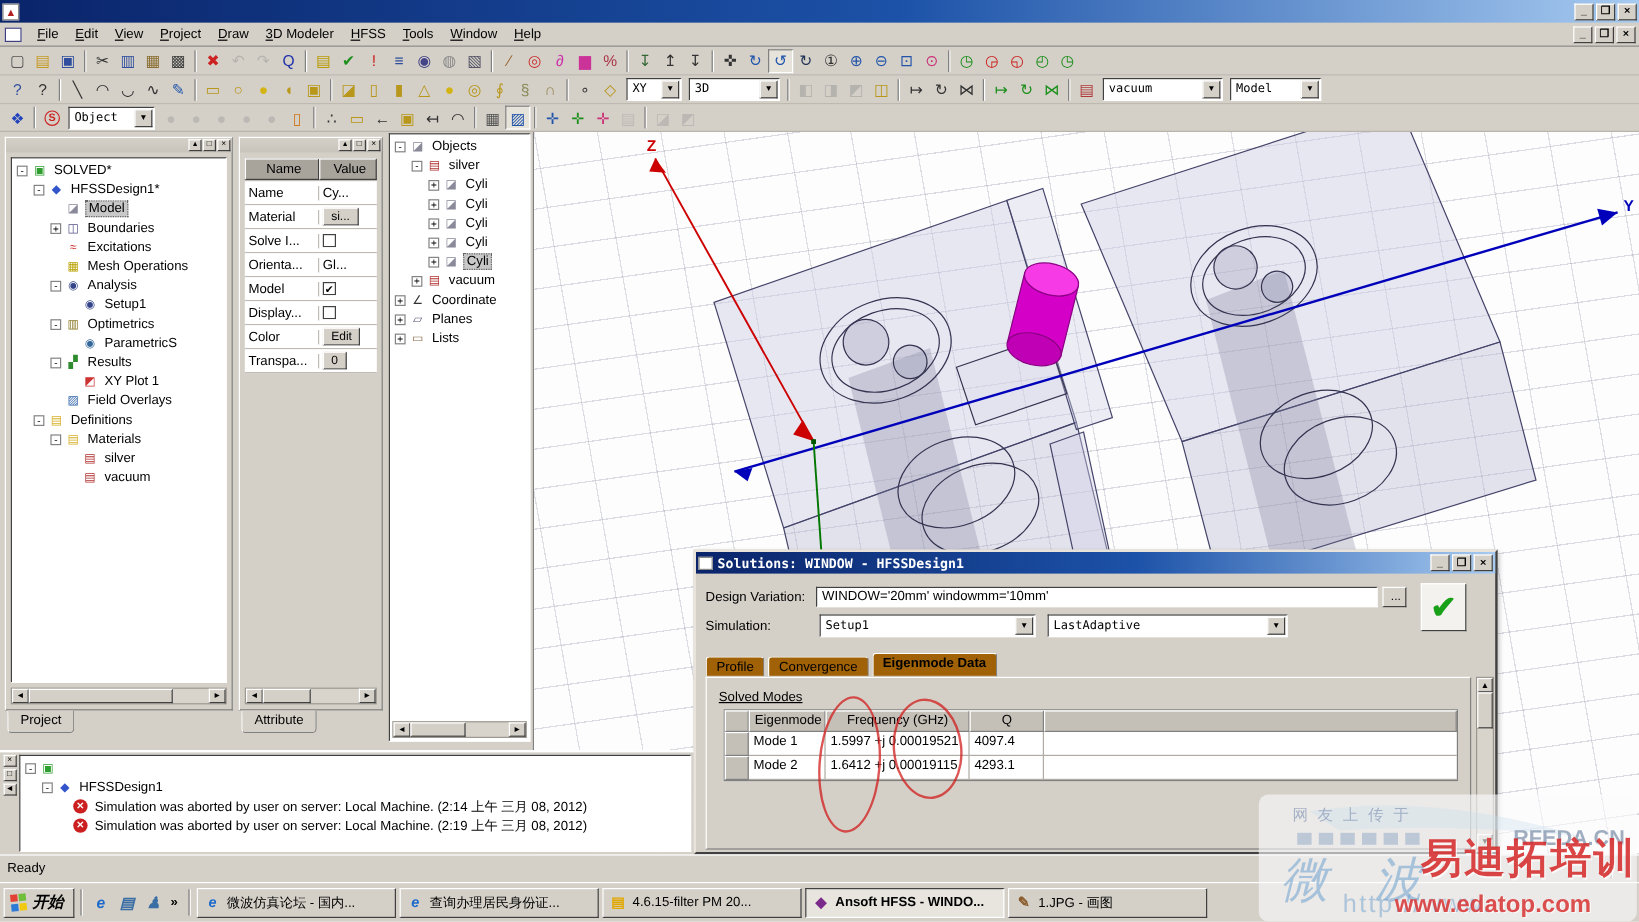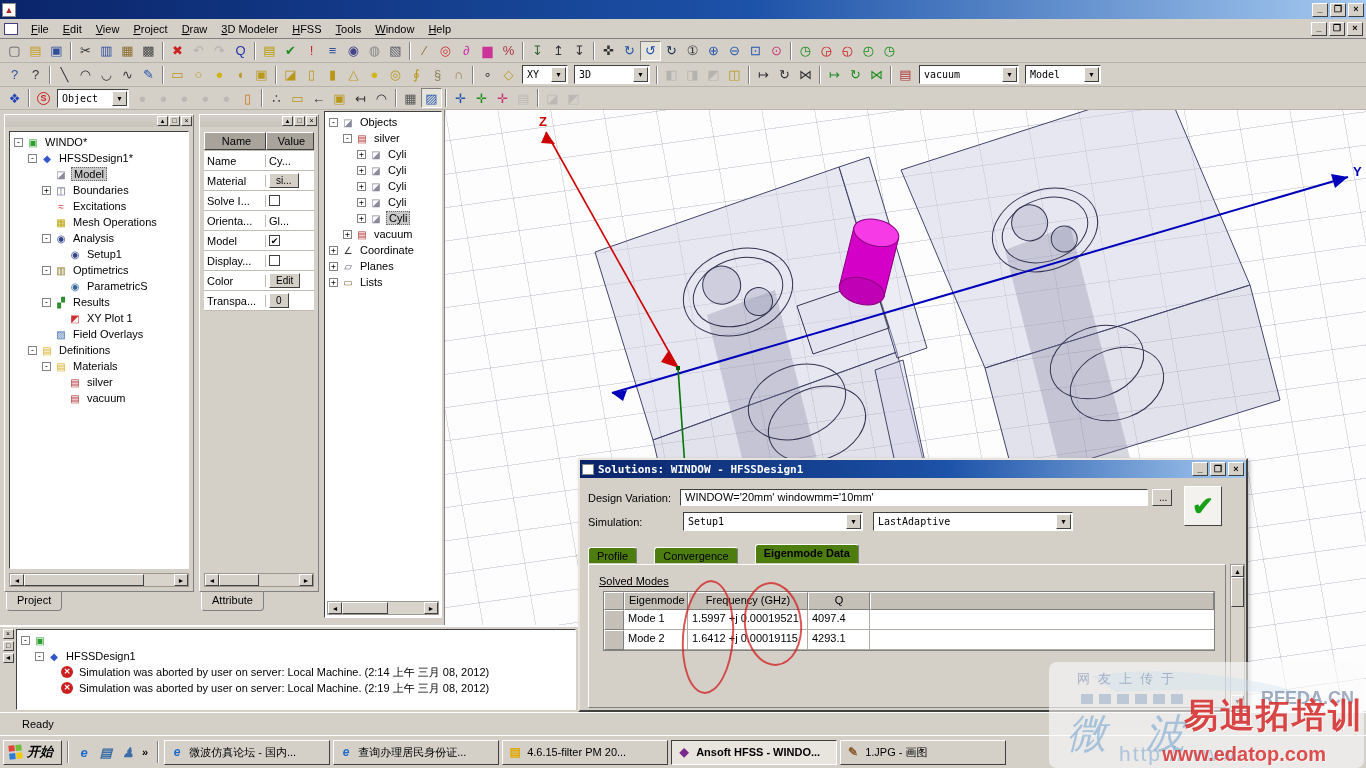--- a/index.html
+++ b/index.html
@@ -95,22 +95,22 @@
   
   #dialog { position:absolute; left:578px; top:458px; width:670px; height:254px; background:#d4d0c8;
     border:2px solid; border-color:#e8e4dc #404040 #404040 #e8e4dc; box-shadow:2px 2px 4px rgba(0,0,0,.25); }
   #dialog .dtitle { height:18px; background:linear-gradient(90deg,#0a246a,#1c52a8 55%,#a6caf0);
     display:flex; align-items:center; padding:0 2px; }
   #dialog .dtitle .ttext { color:#fff; font-weight:bold; font-family:"DejaVu Sans Mono", monospace; margin-left:4px; }
   .dlabel { position:absolute; white-space:nowrap; }
   .dtextbox { position:absolute; background:#fff; border:1px solid; border-color:#404040 #fff #fff #404040;
     padding:1px 4px; white-space:nowrap; overflow:hidden; height:17px; }
   .tabstrip { position:absolute; display:flex; align-items:flex-end; }
-  .tab { height:17px; padding:2px 8px 0 8px; background:#4d7c0f; border:1px solid;
-    border-color:#fff #808080 #d4d0c8 #fff; border-radius:3px 3px 0 0; margin-right:17px; }
+  .tab { height:17px; padding:2px 8px 0 8px; background:#a16207; border:1px solid;
+    border-color:#fff #808080 #d4d0c8 #fff; border-radius:3px 3px 0 0; margin-right:3px; }
   .tab.active { height:20px; font-weight:bold; border-bottom:1px solid #d4d0c8; position:relative; z-index:2; }
   .tabpanel { position:absolute; background:#d4d0c8; border:1px solid; border-color:#fff #808080 #808080 #fff; }
   .soltable { position:absolute; border:1px solid #808080; background:#fff; }
   .strow { display:flex; }
   .stcell { border-right:1px solid #b0aca4; border-bottom:1px solid #b0aca4; padding:2px 4px;
     white-space:nowrap; overflow:hidden; height:20px; }
   .sthead .stcell { background:#c4c0b8; border:1px solid; border-color:#fff #808080 #808080 #fff;
     text-align:center; height:18px; padding-top:1px; }
   .stsel { background:#c4c0b8 !important; border:1px solid; border-color:#fff #808080 #808080 #fff; }
   .red-ellipse { position:absolute; border:2px solid rgba(210,30,30,.75); border-radius:50%; z-index:5; }
@@ -118,21 +118,21 @@
   .vscroll .sarr { width:13px; }
 
   
   #msgwin { position:absolute; left:0; top:625px; width:578px; height:87px; background:#d4d0c8;
     border-top:2px solid #fff; display:flex; }
   #msgstrip { width:16px; padding-top:2px; display:flex; flex-direction:column; align-items:center; gap:2px; }
   #msgbody { flex:1; margin:2px 2px 2px 0; }
 
   
   #statusbar { position:absolute; left:0; top:712px; width:1366px; height:23px; background:#d4d0c8;
-    border-top:1px solid #fff; display:flex; align-items:center; padding-left:22px; }
+    border-top:1px solid #fff; display:flex; align-items:center; padding-left:6px; }
   .snotch { position:absolute; top:4px; width:2px; height:15px; border-left:1px solid #808080; border-right:1px solid #fff; }
   #taskbar { position:absolute; left:0; top:735px; width:1366px; height:33px; background:#d4d0c8;
     border-top:1px solid #fff; display:flex; align-items:center; padding:0 3px; }
   #startbtn { height:25px; display:flex; align-items:center; gap:4px; padding:0 8px 0 5px;
     background:#d4d0c8; border:1px solid; border-color:#fff #404040 #404040 #fff; font-weight:bold;
     font-style:italic; font-size:13px; flex:none; }
   .flag { width:14px; height:14px; display:grid; grid-template-columns:6px 6px; grid-gap:1px; transform:rotate(-6deg); }
   .flag i { width:6px; height:6px; display:block; }
   .qsep { width:2px; height:22px; border-left:1px solid #808080; border-right:1px solid #fff; margin:0 5px; flex:none; }
   .qicon { width:20px; height:20px; display:flex; align-items:center; justify-content:center; font-size:13px;
@@ -594,21 +594,21 @@
     <div class="panel-head">
       <span class="pbtn">▴</span>
       <span class="pbtn">□</span>
       <span class="pbtn">×</span>
     </div>
     <div class="sunken" style="position:absolute; left:4px; top:16px; right:4px; bottom:22px;">
       <div id="proj-tree" style="padding:2px;">
           <div class="tree-row" style="padding-left: 2px;">
             <span class="exp">-</span>
             <span class="ticon" style="color: rgb(46, 158, 46);">▣</span>
-            <span class="tlabel">WINDO*</span>
+            <span class="tlabel">SOLVED*</span>
           </div>
           <div class="tree-row" style="padding-left: 16px;">
             <span class="exp">-</span>
             <span class="ticon" style="color: rgb(51, 85, 204);">◆</span>
             <span class="tlabel">HFSSDesign1*</span>
           </div>
           <div class="tree-row" style="padding-left: 30px;">
             <span class="exp-sp"></span>
             <span class="ticon" style="color: rgb(138, 138, 154);">◪</span>
             <span class="tlabel sel">Model</span>

